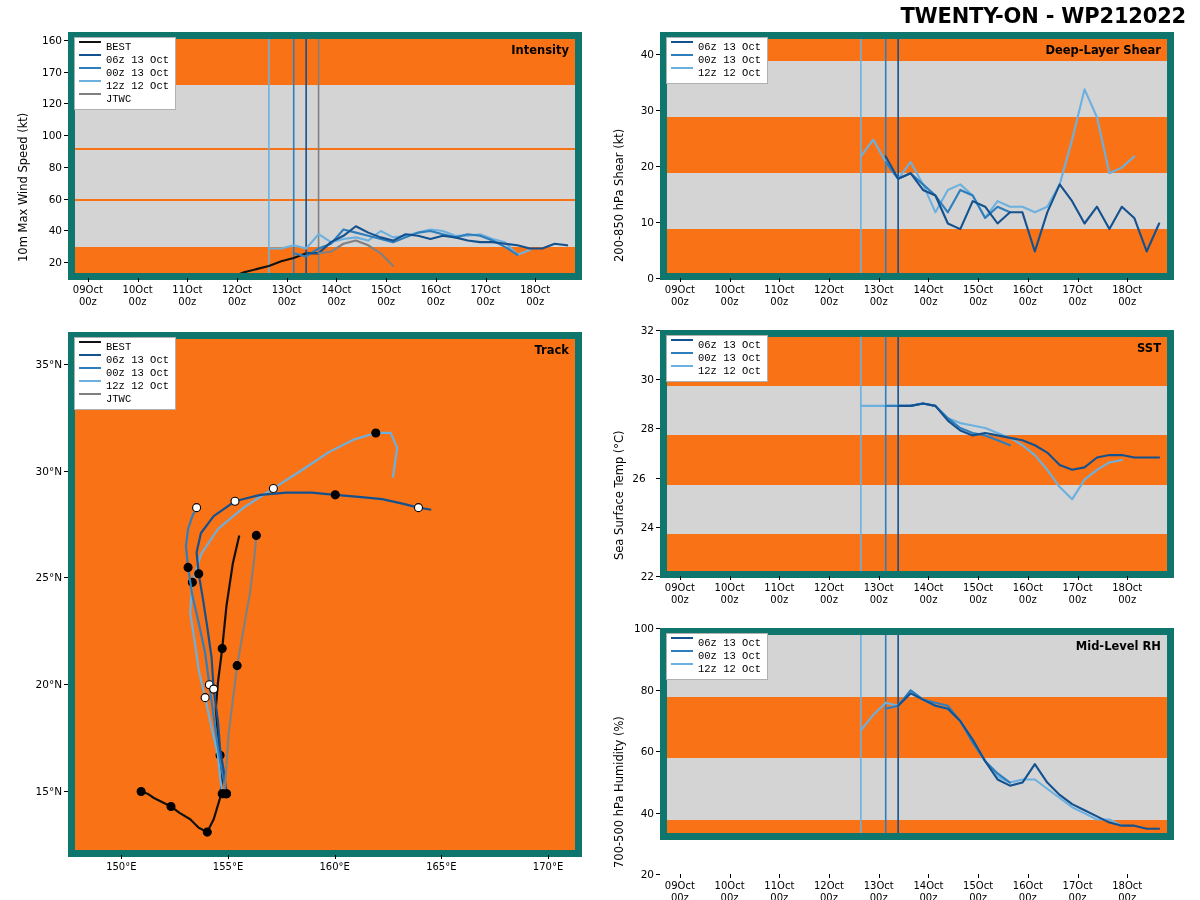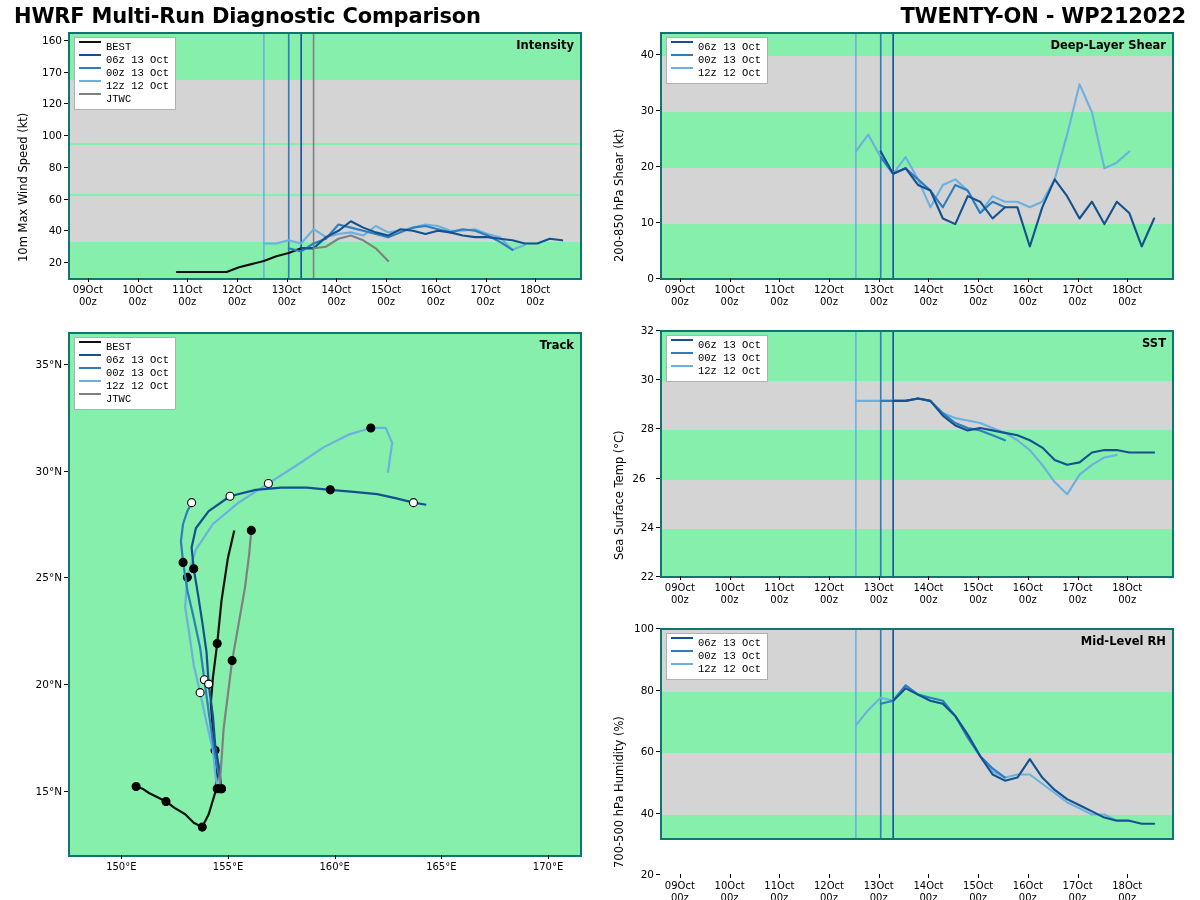--- a/index.html
+++ b/index.html
@@ -24,22 +24,22 @@
     position:absolute;right:14px;top:4px;
     font-size:21px;font-weight:bold;
     text-align:right;
     letter-spacing:-0.2px;
   }
 
   
   .panel{position:absolute;}
   .plotbox{
     position:absolute;
-    border:2px solid #0f766e;
-    background:#86efac;
+    border:7px solid #0f766e;
+    background:#f97316;
     overflow:hidden;
     box-sizing:border-box;
   }
   .panel-label{
     position:absolute;right:6px;top:4px;
     font-size:11.5px;font-weight:bold;
     z-index:6;
   }
   .band{position:absolute;left:0;right:0;background:#d4d4d4;}
   svg.lines{position:absolute;left:0;top:0;overflow:visible;}
@@ -82,21 +82,20 @@
   .legend-text{font-size:10.5px;white-space:nowrap;}
 
   
   .logo{position:absolute;left:10px;bottom:6px;width:118px;height:44px;}
 </style>
 </head>
 <body>
 
 <div class="page">
 
-  <div class="title-left">HWRF Multi-Run Diagnostic Comparison</div>
   <div class="title-right">TWENTY-ON - WP212022</div>
 
   <div class="panel">
     <div class="plotbox" id="box-intensity" style="left:68px;top:32px;width:514px;height:248px;">
       <div class="panel-label">Intensity</div>
     <div class="band" style="top: 161.884px; height: 46.0258px; background: rgb(212, 212, 212);"></div>
         <div class="band" style="top: 111.097px; height: 49.2px; background: rgb(212, 212, 212);"></div>
         <div class="band" style="top: 46.0258px; height: 63.4839px; background: rgb(212, 212, 212);"></div>
         <svg class="lines" width="512" height="246">
           <line x1="193.86407766990294" x2="193.86407766990294" y1="0" y2="246" stroke="#6cb0e0" stroke-width="1.6"></line>

